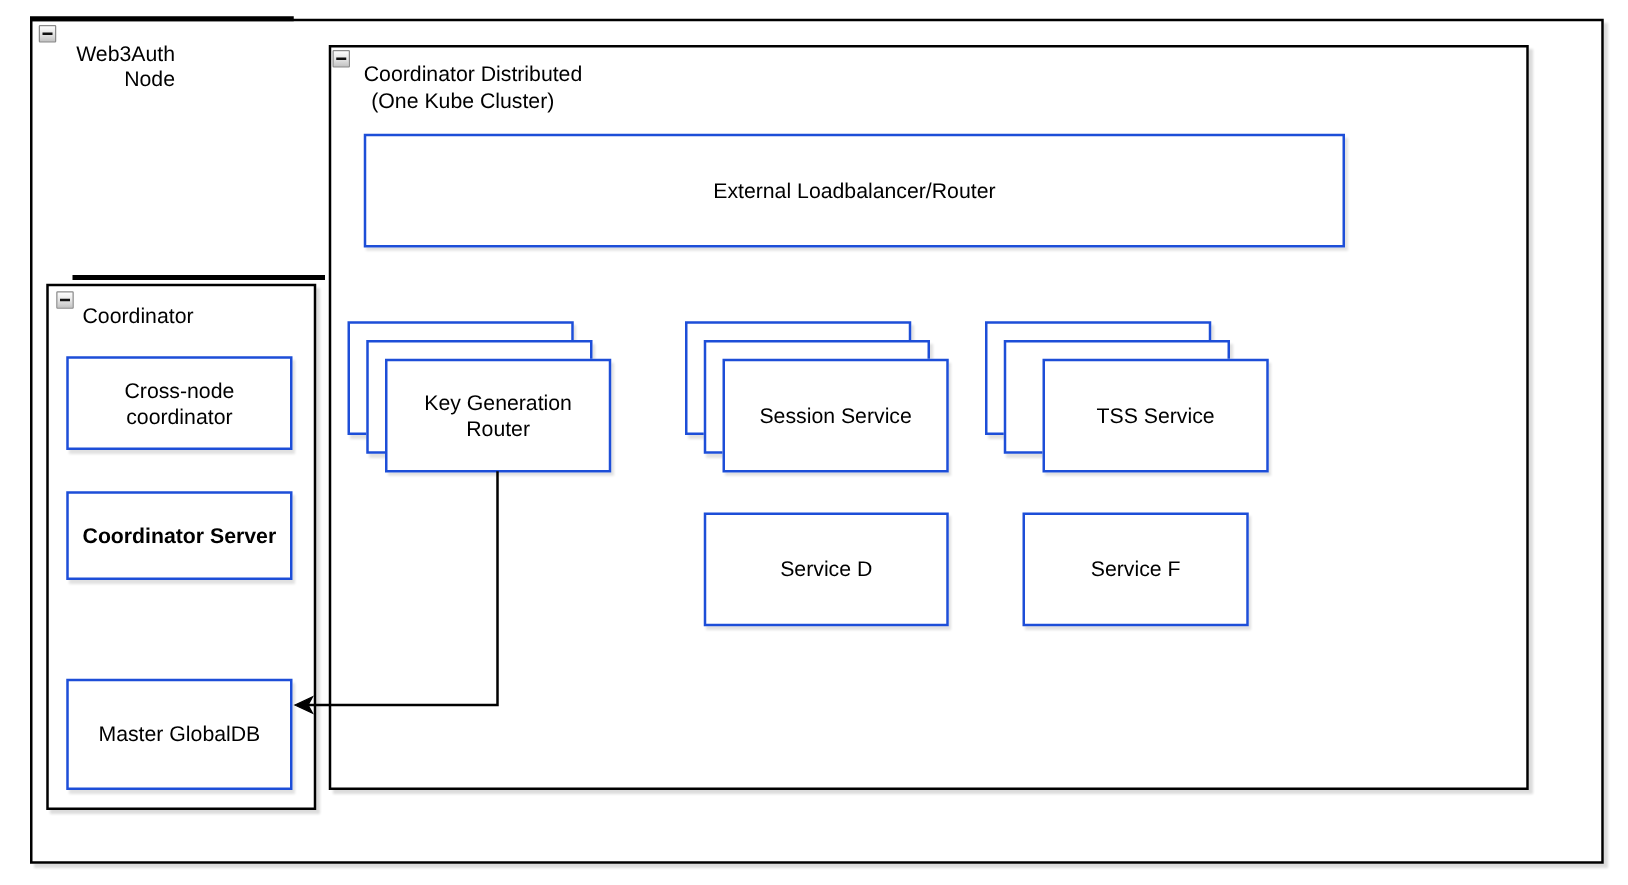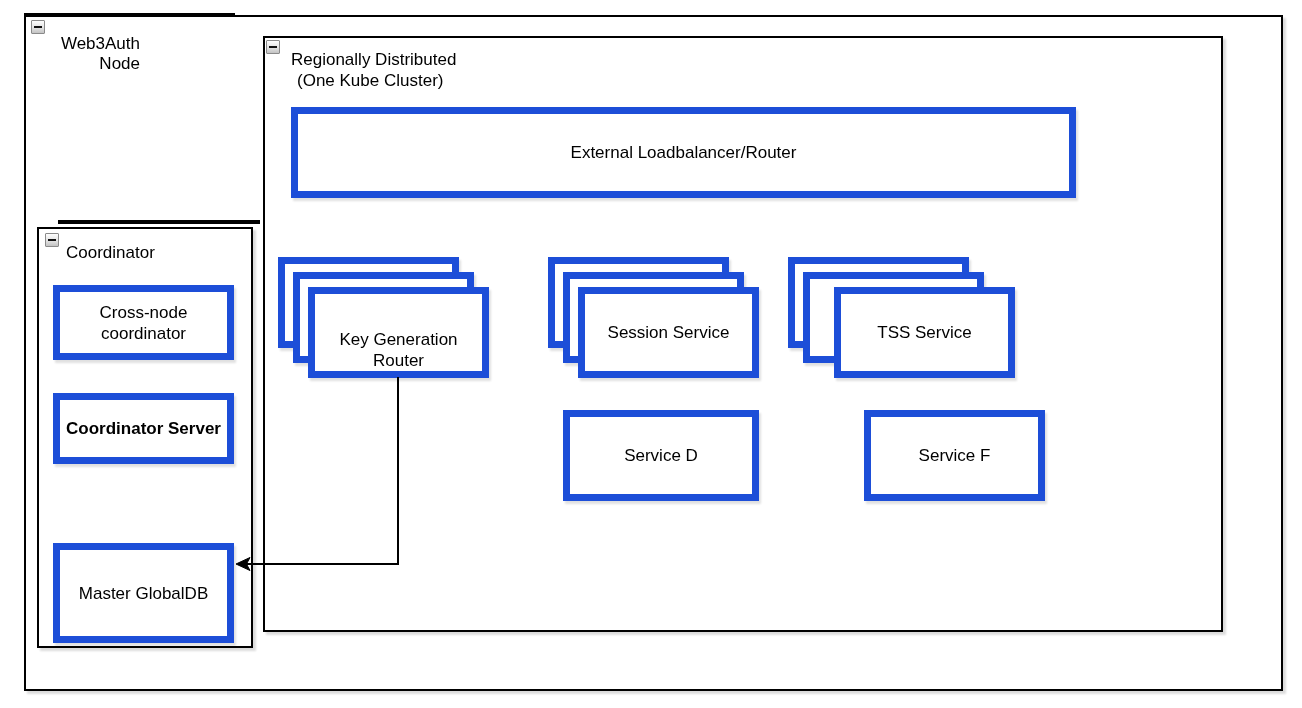--- a/index.html
+++ b/index.html
@@ -9,21 +9,21 @@
     font-family:"Liberation Sans","DejaVu Sans",sans-serif;
     font-size:17px;
   }
   * { box-sizing:border-box; }
 
   .container {
     position:absolute; border:2px solid #000; background:#ffffff;
     box-shadow:3px 3px 2px rgba(0,0,0,0.14);
   }
   .box {
-    position:absolute; border:7px solid #1d4ed8; background:#ffffff;
+    position:absolute; border:2px solid #1d4ed8; background:#ffffff;
     display:flex; flex-direction:column; align-items:center; justify-content:center;
     text-align:center; line-height:21px;
     box-shadow:2px 3px 2px rgba(0,0,0,0.12);
   }
   .stack { position:absolute; }
   .stack .box { width:181px; height:91px; }
 
   .collapse {
     position:absolute; width:14px; height:14px;
     border:1px solid #8a8a8a; border-radius:1px;
@@ -45,32 +45,32 @@
 <div class="accent" style="left:24px; top:13px; width:211px; height:4px;"></div>
 <div class="collapse" style="left:31px; top:20px;"></div>
 <div class="ctr-label" style="left:40px; top:34px; width:100px; text-align:right; line-height:20px;">
   <div>Web3Auth</div>
   <div>Node</div>
 </div>
 
 <div class="container" style="left:263px; top:36px; width:960px; height:596px;"></div>
 <div class="collapse" style="left:266px; top:40px;"></div>
 <div class="ctr-label" style="left:291px; top:49px;">
-  <div>Regionally Distributed</div>
+  <div>Coordinator Distributed</div>
   <div style="text-indent:6px;">(One Kube Cluster)</div>
 </div>
 
 <div class="box" style="left:291px; top:107px; width:785px; height:91px;">
   <span>External Loadbalancer/Router</span>
 </div>
 
 <div class="stack" style="left:278px; top:257px; width:212px; height:122px;">
   <div class="box" style="left:0; top:0;"></div>
   <div class="box" style="left:15px; top:15px;"></div>
-  <div class="box" style="left:30px; top:30px;justify-content:flex-end;">
+  <div class="box" style="left:30px; top:30px;">
     <span>Key Generation</span>
     <span>Router</span>
   </div>
 </div>
 
 <div class="stack" style="left:548px; top:257px; width:240px; height:122px;">
   <div class="box" style="left:0; top:0;"></div>
   <div class="box" style="left:15px; top:15px;"></div>
   <div class="box" style="left:30px; top:30px;">
     <span>Session Service</span>
@@ -81,36 +81,36 @@
   <div class="box" style="left:0; top:0;"></div>
   <div class="box" style="left:15px; top:15px;"></div>
   <div class="box" style="left:46px; top:30px;">
     <span>TSS Service</span>
   </div>
 </div>
 
 <div class="box" style="left:563px; top:410px; width:196px; height:91px;">
   <span>Service D</span>
 </div>
-<div class="box" style="left:864px; top:410px; width:181px; height:91px;">
+<div class="box" style="left:818px; top:410px; width:181px; height:91px;">
   <span>Service F</span>
 </div>
 
 <div class="container" style="left:37px; top:227px; width:216px; height:421px;"></div>
 <div class="accent" style="left:58px; top:220px; width:202px; height:4px;"></div>
 <div class="collapse" style="left:45px; top:233px;"></div>
 <div class="ctr-label" style="left:66px; top:242px;">Coordinator</div>
 
 <div class="box" style="left:53px; top:285px; width:181px; height:75px;">
   <span>Cross-node</span>
   <span>coordinator</span>
 </div>
 <div class="box" style="left:53px; top:393px; width:181px; height:71px;font-weight:bold;">
   <span>Coordinator Server</span>
 </div>
-<div class="box" style="left:53px; top:543px; width:181px; height:100px;">
+<div class="box" style="left:53px; top:543px; width:181px; height:89px;">
   <span>Master GlobalDB</span>
 </div>
 
 <svg id="arrow-layer" width="1302" height="708">
   <path d="M398 377 L398 564 L239 564" stroke="#000" stroke-width="2" fill="none"></path>
   <polygon points="236,564 250,557.5 246.5,564 250,570.5" fill="#000" stroke="#000" stroke-width="1"></polygon>
 </svg>
 
 </body></html>

